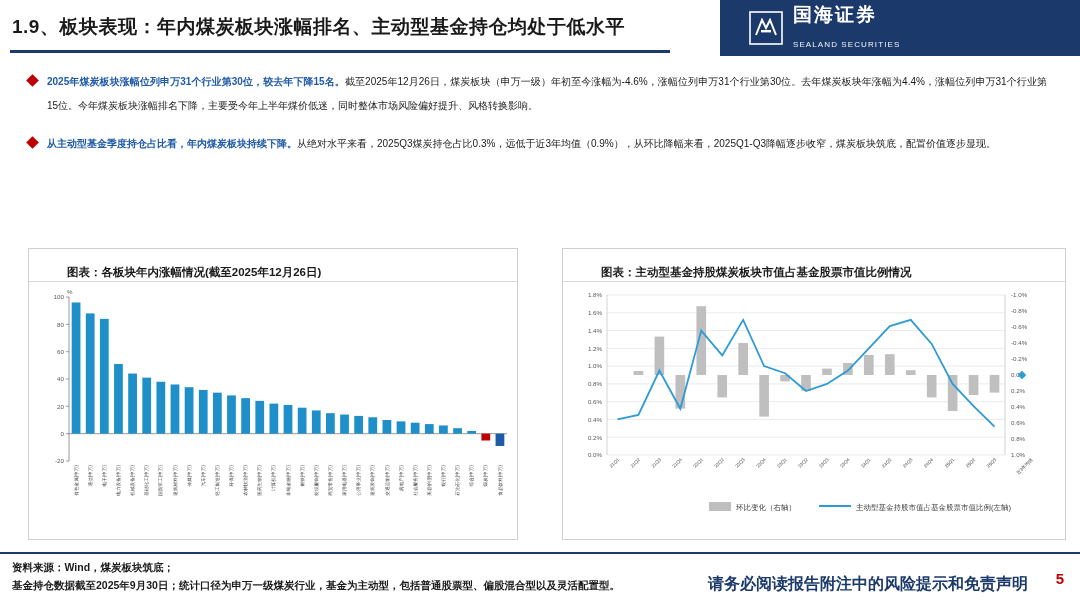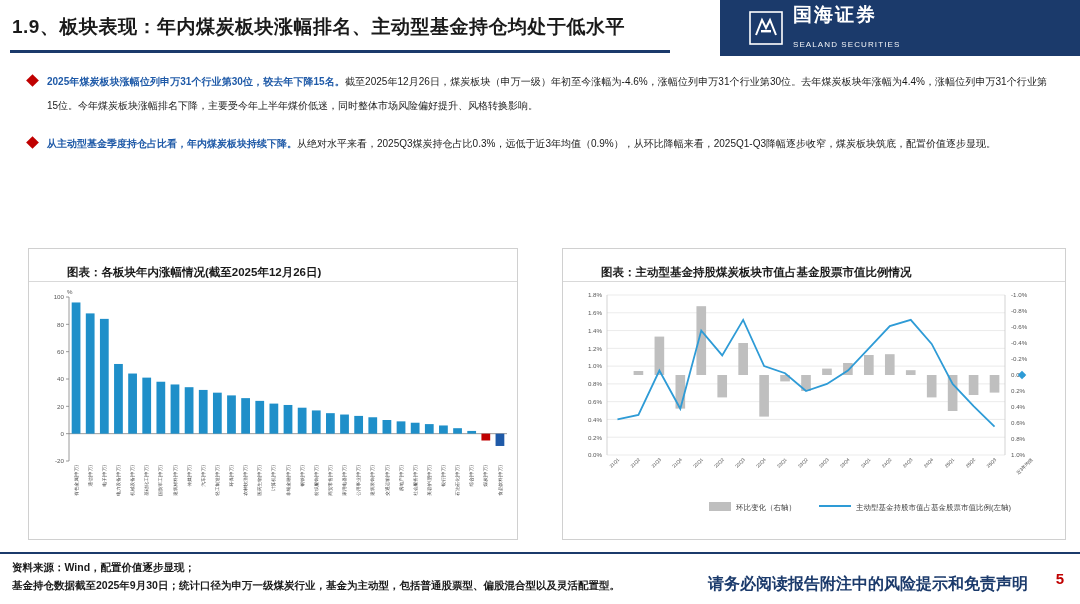--- a/index.html
+++ b/index.html
@@ -296,17 +296,17 @@
         <rect x="146" y="219" width="22" height="9" fill="#bfbfbf"></rect>
         <text x="173" y="227" class="legend-txt">环比变化（右轴）</text>
         <line x1="256" y1="223" x2="288" y2="223" stroke="#2e9bd6" stroke-width="2"></line>
         <text x="293" y="227" class="legend-txt">主动型基金持股市值占基金股票市值比例(左轴)</text>
       </svg>
   </div>
 </div>
 
 <div class="footer-rule"></div>
 <div class="footer-src">
-  <div>资料来源：Wind，配置价值逐步显现；</div>
+  <div>资料来源：Wind，煤炭板块筑底；</div>
   <div>基金持仓数据截至2025年9月30日；统计口径为申万一级煤炭行业，基金为主动型，包括普通股票型、偏股混合型以及灵活配置型。</div>
 </div>
 <div class="footer-note">请务必阅读报告附注中的风险提示和免责声明</div>
 <div class="page-num">5</div>
 
 </body></html>

